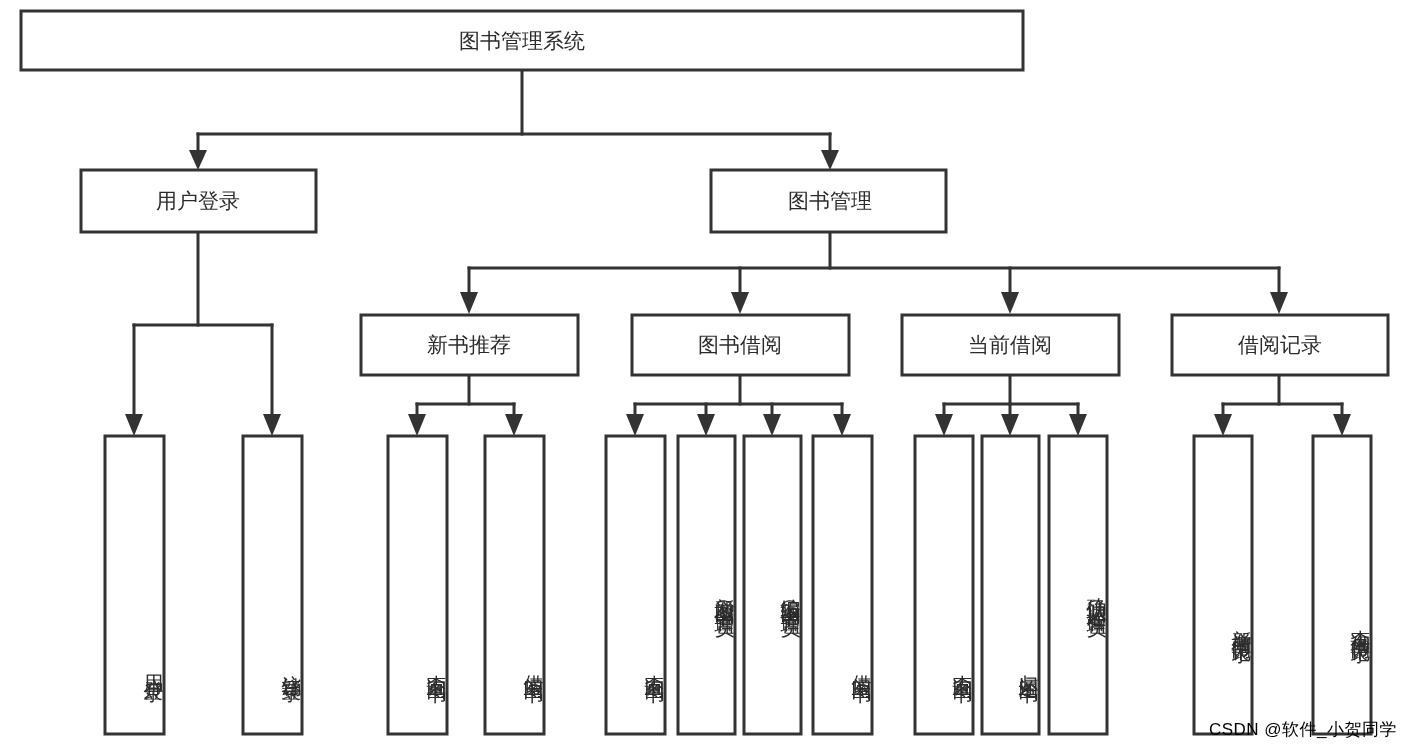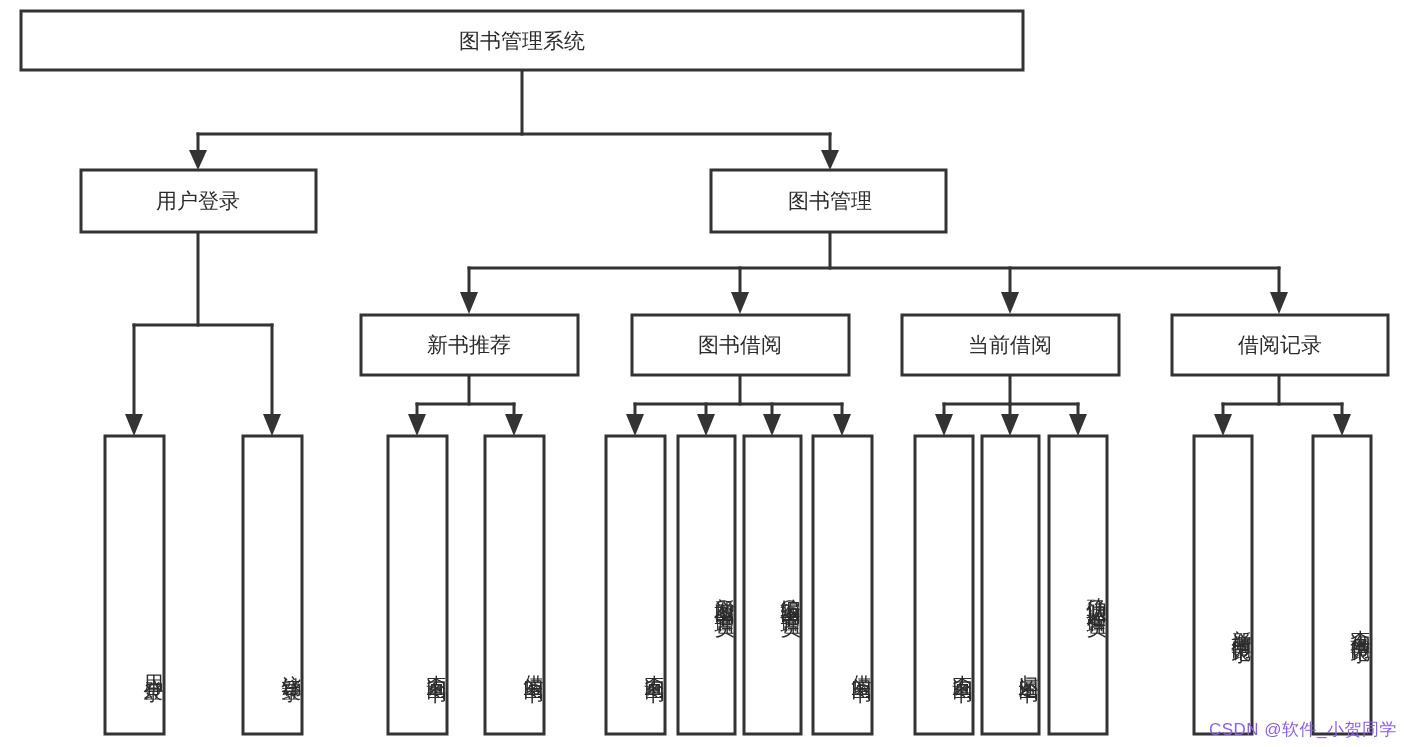--- a/index.html
+++ b/index.html
@@ -61,21 +61,21 @@
     letter-spacing: 3px;
     white-space: nowrap;
     pointer-events: none;
   }
   .watermark {
     position: absolute;
     right: 8px;
     bottom: 6px;
     font-family: "Liberation Sans", "DejaVu Sans", sans-serif;
     font-size: 17px;
-    color: #8b5cf6;
+    color: #000000;
     letter-spacing: 0.5px;
     user-select: none;
   }
 </style>
 </head>
 <body>
 
 <div id="diagram-root">
 
   <svg id="tree-svg" viewBox="0 0 1405 747">

